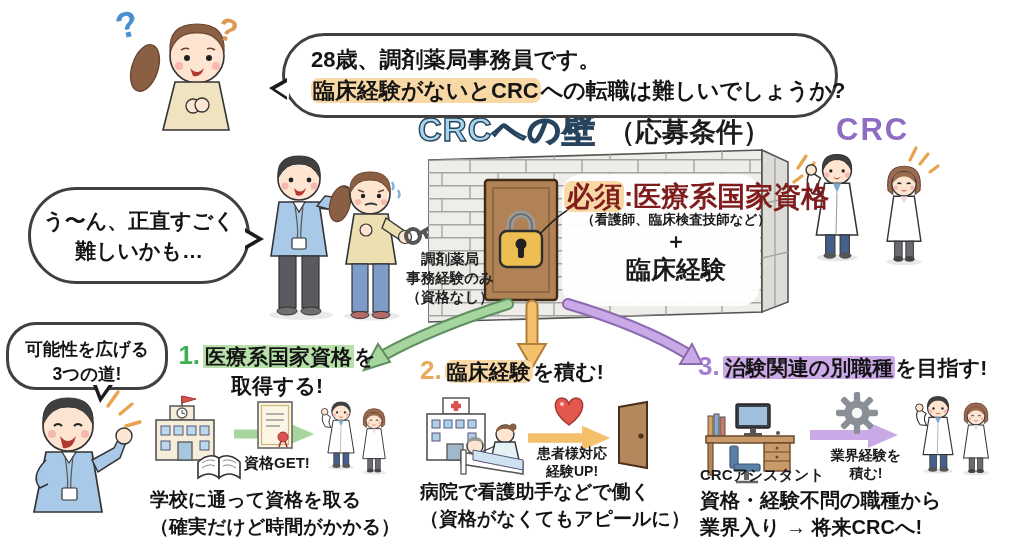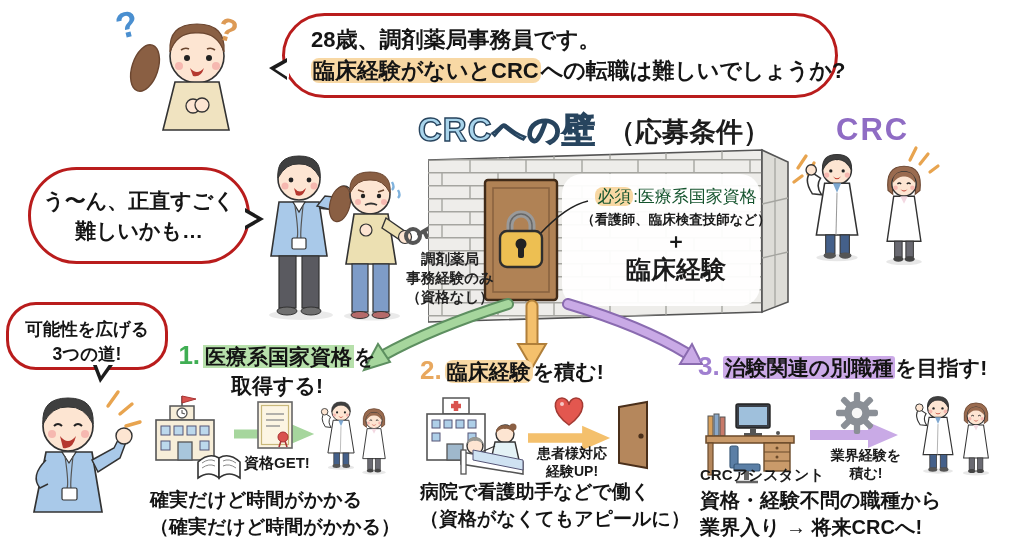--- a/index.html
+++ b/index.html
@@ -1,32 +1,32 @@
 <!DOCTYPE html>
 <html><head>
 <meta charset="utf-8">
 <style>
   html,body{margin:0;padding:0;background:#fff;}
   body{font-family:"Liberation Sans","DejaVu Sans",sans-serif;}
   #stage{position:relative;width:1024px;height:559px;background:#fff;overflow:hidden;}
   .abs{position:absolute;}
-  .bubble{position:absolute;background:#fff;border:3px solid #b91c1c;box-sizing:border-box;z-index:5;}
+  .bubble{position:absolute;background:#fff;border:3px solid #404040;box-sizing:border-box;z-index:5;margin-top:20px;}
   .bubble .tail-b,.bubble .tail-w{content:"";position:absolute;width:0;height:0;}
   .center{text-align:center;}
   .hl-orange{background:#f8d8a4;padding:0 2px;border-radius:8px;}
   .hl-green{background:#b7e0ab;padding:0 2px;border-radius:0;}
   .hl-purple{background:#ccaae8;padding:0 2px;border-radius:3px;}
   .qb-line1{font-size:22px;font-weight:700;color:#151515;line-height:30px;white-space:nowrap;}
   .qb-line2{font-size:22px;font-weight:700;color:#151515;line-height:32px;white-space:nowrap;}
   .title-blue{font-size:33px;font-weight:900;color:#a9d5ec;-webkit-text-stroke:1.4px #27445e;letter-spacing:1px;}
   .title-rest{font-size:27px;font-weight:800;color:#1c1c1c;margin-left:12px;}
   .crc-purple{font-size:31px;font-weight:900;color:#8f6cc4;letter-spacing:2px;}
   .ans-line{font-size:21px;font-weight:700;color:#151515;line-height:30px;}
   .small-cap{font-size:14.5px;font-weight:700;color:#222;line-height:19px;}
-  .req-l1{font-size:17px;font-weight:400;color:#14532d;line-height:26px;white-space:nowrap;}
+  .req-l1{font-size:28px;font-weight:700;color:#7f1d1d;line-height:26px;white-space:nowrap;}
   .req-l2{font-size:13.5px;font-weight:700;color:#1a1a1a;line-height:19px;white-space:nowrap;}
   .req-plus{font-size:21px;font-weight:800;color:#1a1a1a;line-height:24px;}
   .req-l3{font-size:25px;font-weight:800;color:#1a1a1a;line-height:32px;}
   .pb-line{font-size:17.5px;font-weight:800;color:#151515;line-height:25px;}
   .path-title{font-size:21px;font-weight:800;color:#141414;line-height:29px;white-space:nowrap;}
   .pnum{font-size:26px;font-weight:900;margin-right:3px;}
   .n-green{color:#3fae53;}
   .n-orange{color:#e8a85f;}
   .n-purple{color:#a07fd0;}
   .caption{font-size:19px;font-weight:800;color:#141414;line-height:27px;white-space:nowrap;}
@@ -311,21 +311,21 @@
       <rect x="3.5" y="3.5" width="27" height="39" fill="none" stroke="#c9b87a" stroke-width="1.2"></rect>
       <path d="M8,12 H26 M8,18 H26 M8,24 H22" stroke="#999" stroke-width="1.3"></path>
       <circle cx="25" cy="35" r="5" fill="#d9534f" stroke="#a33" stroke-width="1"></circle>
       <path d="M23,39 L21,45 M27,39 L29,45" stroke="#a33" stroke-width="1.6"></path>
     </g>
     <use href="#coat-man" x="172" y="4" width="42" height="72"></use>
     <use href="#coat-woman" x="206" y="12" width="40" height="69"></use>
   </svg>
   <div class="abs badge" style="left:244px;top:454px;">資格GET!</div>
   <div class="abs" style="left:150px;top:486px;">
-    <div class="caption">確実だけど時間がかかる</div>
+    <div class="caption">学校に通って資格を取る</div>
     <div class="caption">（確実だけど時間がかかる）</div>
   </div>
 
   <div class="abs path-title" style="left:420px;top:356px;">
     <span class="pnum n-orange">2.</span><span class="hl-orange">臨床経験</span><span>を積む!</span>
   </div>
   <svg class="abs" style="left:423px;top:396px;" width="245" height="96" viewBox="0 0 245 96">
     <g transform="translate(4,2)">
       <rect x="16" y="0" width="26" height="16" fill="#fff" stroke="#555" stroke-width="1.5"></rect>
       <path d="M29,3 v10 M24,8 h10" stroke="#d9534f" stroke-width="4.5"></path>

